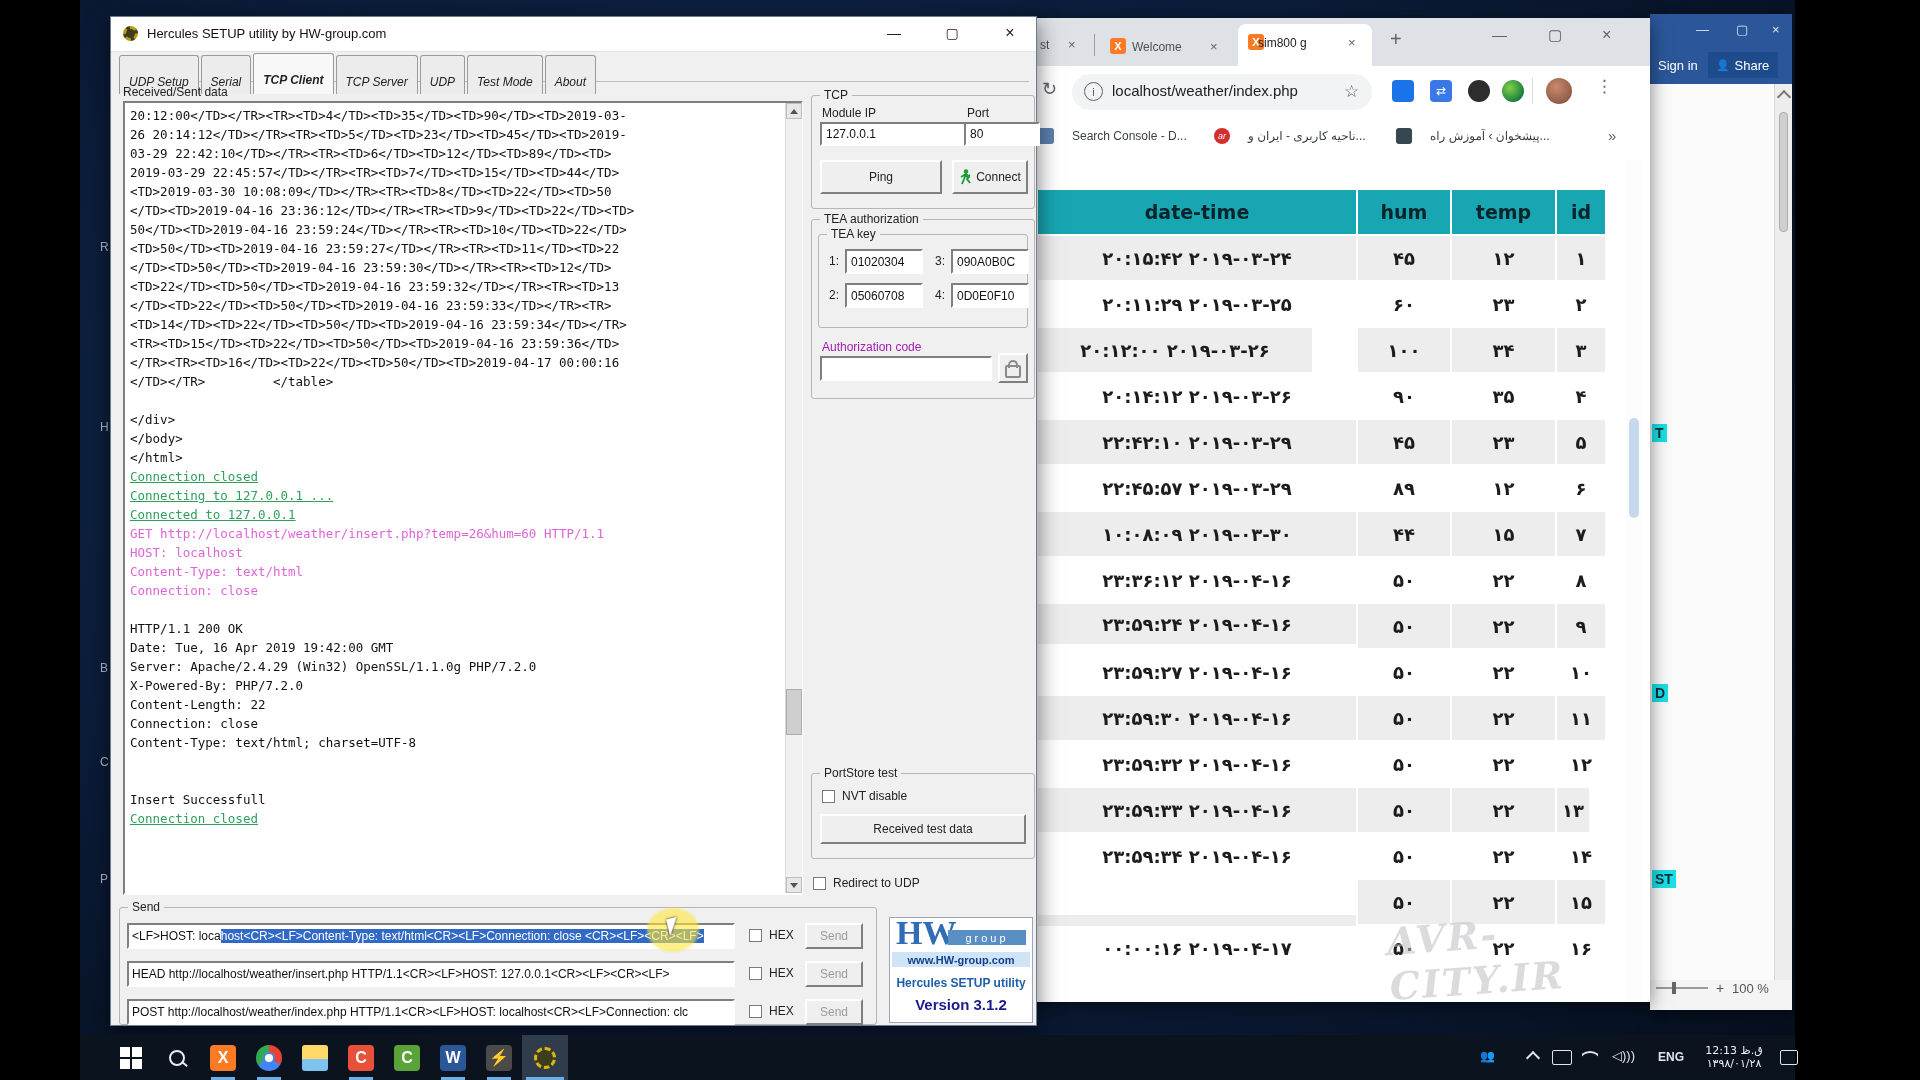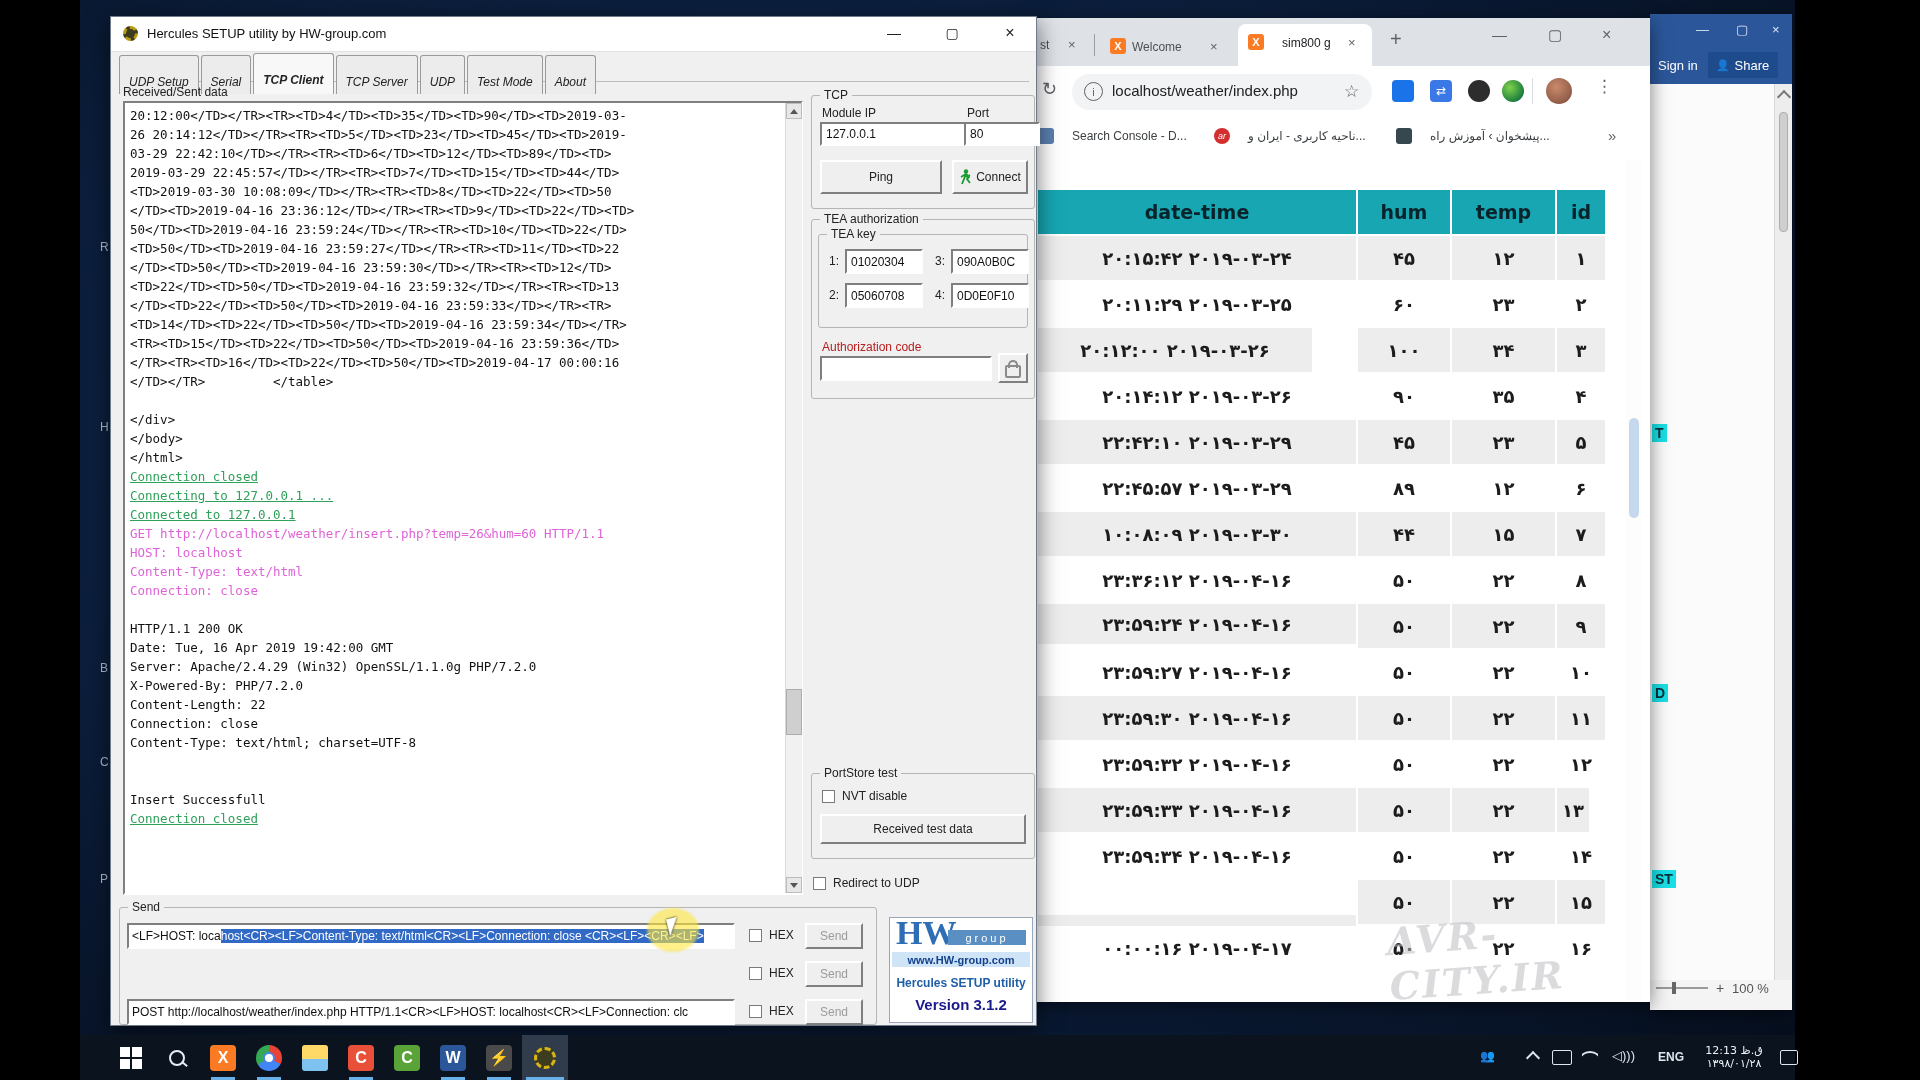--- a/index.html
+++ b/index.html
@@ -19,21 +19,21 @@
   .cap-btn{font-size:14px;color:#222;width:34px;text-align:center;}
   .tabrow{font-size:12px;color:#222;}
   .tab{display:inline-block;padding:19px 9px 5px;border:1px solid #9a9a9a;border-bottom:none;
        border-radius:3px 3px 0 0;background:#ececec;margin-right:2px;font-style:italic;}
   .tab.active{background:#f8f8f8;position:relative;top:-2px;padding-bottom:7px;font-weight:bold;}
   .sunken{background:#fff;border-top:2px solid #7f7f7f;border-left:2px solid #7f7f7f;
           border-bottom:2px solid #fff;border-right:2px solid #fff;box-sizing:border-box;}
   .gbox{border:1px solid #b5b5b5;border-radius:3px;}
   .glabel{position:absolute;top:-8px;left:8px;background:#f0f0f0;padding:0 4px;font-size:12px;color:#222;}
   .lbl{font-size:12px;color:#222;}
-  .lbl-dis{font-size:12px;color:#b91c1c;}
+  .lbl-dis{font-size:12px;color:#a21caf;}
   .btn{background:#efefef;border-top:2px solid #fff;border-left:2px solid #fff;
        border-right:2px solid #7f7f7f;border-bottom:2px solid #7f7f7f;
        font-size:12px;color:#222;display:flex;align-items:center;justify-content:center;box-sizing:border-box;}
   .btn.dis{color:#9b9b9b;}
   .cb{width:13px;height:13px;background:#fff;border:1px solid #7a7a7a;box-sizing:border-box;}
   .field{font-size:12px;color:#111;display:flex;align-items:center;padding:0 4px;box-sizing:border-box;
          font-family:"Liberation Sans",sans-serif;}
   
   #terminal{font-family:"DejaVu Sans Mono",monospace;font-size:12.5px;line-height:19px;
             white-space:pre;color:#111;overflow:hidden;padding:3px 2px 0 5px;}
@@ -140,21 +140,21 @@
       </div>
       <div class="abs" style="left:66px;top:16px;width:1px;height:22px;background:#9aa0a6;"></div>
       <div id="cr-tabs">
           <div class="abs" style="left: 72px; top: 10px; width: 134px; height: 38px;">
             <div class="favicon abs" style="left: 10px; top: 10px;">X</div>
             <div class="abs cr-tab-txt" style="left: 32px; top: 12px;">Welcome</div>
             <div class="abs cr-x" style="left: 110px; top: 11px;">×</div>
           </div>
           <div class="abs" style="left: 210px; top: 6px; width: 134px; height: 42px; background: rgb(255, 255, 255); border-radius: 8px 8px 0px 0px;">
             <div class="favicon abs" style="left: 10px; top: 10px;">X</div>
-            <div class="abs cr-tab-txt" style="left: 44px; top: 12px; color: rgb(32, 33, 36);">sim800 g</div>
+            <div class="abs cr-tab-txt" style="left: 20px; top: 12px; color: rgb(32, 33, 36);">sim800 g</div>
             <div class="abs cr-x" style="left: 110px; top: 11px;">×</div>
           </div>
         </div>
       <span class="abs" style="left:362px;top:10px;font-size:20px;color:#5f6368;">+</span>
       <span class="abs cr-x" style="left:464px;top:8px;font-size:15px;">—</span>
       <span class="abs cr-x" style="left:520px;top:8px;font-size:15px;">▢</span>
       <span class="abs cr-x" style="left:574px;top:8px;font-size:16px;">×</span>
     </div>
     <div class="abs" style="left:0;top:48px;width:100%;height:52px;background:#fff;">
       <span class="abs" style="left:14px;top:12px;font-size:18px;color:#5f6368;">↻</span>
@@ -350,20 +350,21 @@
       <span class="glabel">Send</span>
     </div>
     <div id="send-rows">
         <div class="abs" style="left: 16px; top: 906px; width: 740px; height: 26px;">
           <div class="abs sunken send-field" style="left: 0px; top: 0px; width: 608px; height: 26px; line-height: 22px; padding: 0px 3px;"><span>&lt;LF&gt;HOST: loca</span><span class="sel">host&lt;CR&gt;&lt;LF&gt;Content-Type: text/html&lt;CR&gt;&lt;LF&gt;Connection: close &lt;CR&gt;&lt;LF&gt;&lt;CR&gt;&lt;LF&gt;</span></div>
           <div class="abs cb" style="left: 622px; top: 6px;"></div>
           <div class="abs lbl" style="left: 642px; top: 5px;">HEX</div>
           <div class="abs btn dis" style="left: 678px; top: 0px; width: 58px; height: 26px;">Send</div>
         </div>
         <div class="abs" style="left: 16px; top: 944px; width: 740px; height: 26px;">
+          <div class="abs sunken send-field" style="left: 0px; top: 0px; width: 608px; height: 26px; line-height: 22px; padding: 0px 3px;"><span>HEAD http://localhost/weather/insert.php HTTP/1.1&lt;CR&gt;&lt;LF&gt;HOST: 127.0.0.1&lt;CR&gt;&lt;LF&gt;&lt;CR&gt;&lt;LF&gt;</span></div>
           <div class="abs cb" style="left: 622px; top: 6px;"></div>
           <div class="abs lbl" style="left: 642px; top: 5px;">HEX</div>
           <div class="abs btn dis" style="left: 678px; top: 0px; width: 58px; height: 26px;">Send</div>
         </div>
         <div class="abs" style="left: 16px; top: 982px; width: 740px; height: 26px;">
           <div class="abs sunken send-field" style="left: 0px; top: 0px; width: 608px; height: 26px; line-height: 22px; padding: 0px 3px;"><span>POST http://localhost/weather/index.php HTTP/1.1&lt;CR&gt;&lt;LF&gt;HOST: localhost&lt;CR&gt;&lt;LF&gt;Connection: clc</span></div>
           <div class="abs cb" style="left: 622px; top: 6px;"></div>
           <div class="abs lbl" style="left: 642px; top: 5px;">HEX</div>
           <div class="abs btn dis" style="left: 678px; top: 0px; width: 58px; height: 26px;">Send</div>
         </div>

